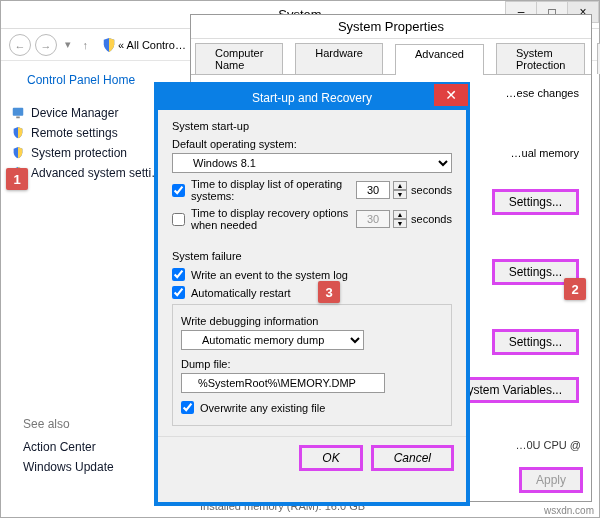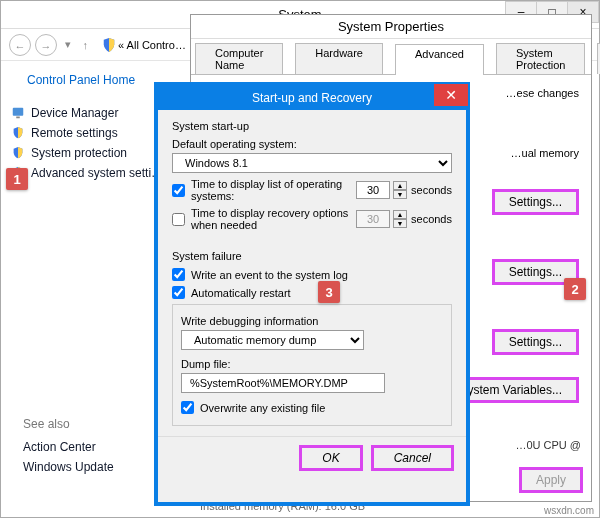--- a/index.html
+++ b/index.html
@@ -45,21 +45,21 @@
 .sp-cpu { position: absolute; bottom: 50px; right: 10px; font-size: 11px; color: #333; }
 .sp-mem { position: absolute; bottom: 6px; left: 200px; font-size: 11px; color: #666; }
 
 
 .sr-dialog { position: absolute; left: 154px; top: 82px; width: 316px; height: 424px; border: 4px solid #0a7fe5; background: #f0f0f0; z-index: 10; }
 .sr-titlebar { height: 24px; background: #0a7fe5; color: #fff; display: flex; align-items: center; justify-content: center; font-size: 12px; position: relative; }
 .sr-titlebar .closebtn { position: absolute; right: -2px; top: -2px; width: 34px; height: 22px; background: #e04040; color: #fff; display: flex; align-items: center; justify-content: center; font-size: 14px; cursor: default; }
 .sr-body { padding: 10px 14px; font-size: 11px; }
 .grouplabel { font-size: 11px; margin-bottom: 6px; }
 .subtext { font-size: 11px; margin: 4px 0 3px 0; }
-select.combo, input.textin { width: 100%; border: 1px solid #999; background: #fff; padding: 2px 8px; font-size: 11px; height: 20px; }
+select.combo, input.textin { width: 100%; border: 1px solid #999; background: #fff; padding: 2px 16px; font-size: 11px; height: 20px; }
 .chkrow { display: flex; align-items: center; gap: 6px; margin: 5px 0; }
 .chkrow input[type="checkbox"] { width: 13px; height: 13px; margin: 0; }
 .numinput { width: 34px; height: 18px; border: 1px solid #999; text-align: center; font-size: 11px; }
 .spinners { display: inline-flex; flex-direction: column; margin-left: -1px; }
 .spinners .sp { width: 14px; height: 9px; border: 1px solid #999; background: #f0f0f0; font-size: 7px; line-height: 7px; text-align: center; cursor: default; }
 .inlinegroup { display: flex; align-items: center; gap: 4px; }
 .sr-buttons { display: flex; justify-content: flex-end; gap: 8px; padding: 8px 12px; border-top: 1px solid #ddd; background: #f0f0f0; }
 .sr-buttons .btn { padding: 3px 20px; font-style: italic; }
 .inset-group { border: 1px solid #ccc; padding: 6px 8px; margin-top: 4px; }
 .disabled-text input { color: #999; background: #f5f5f5; }

